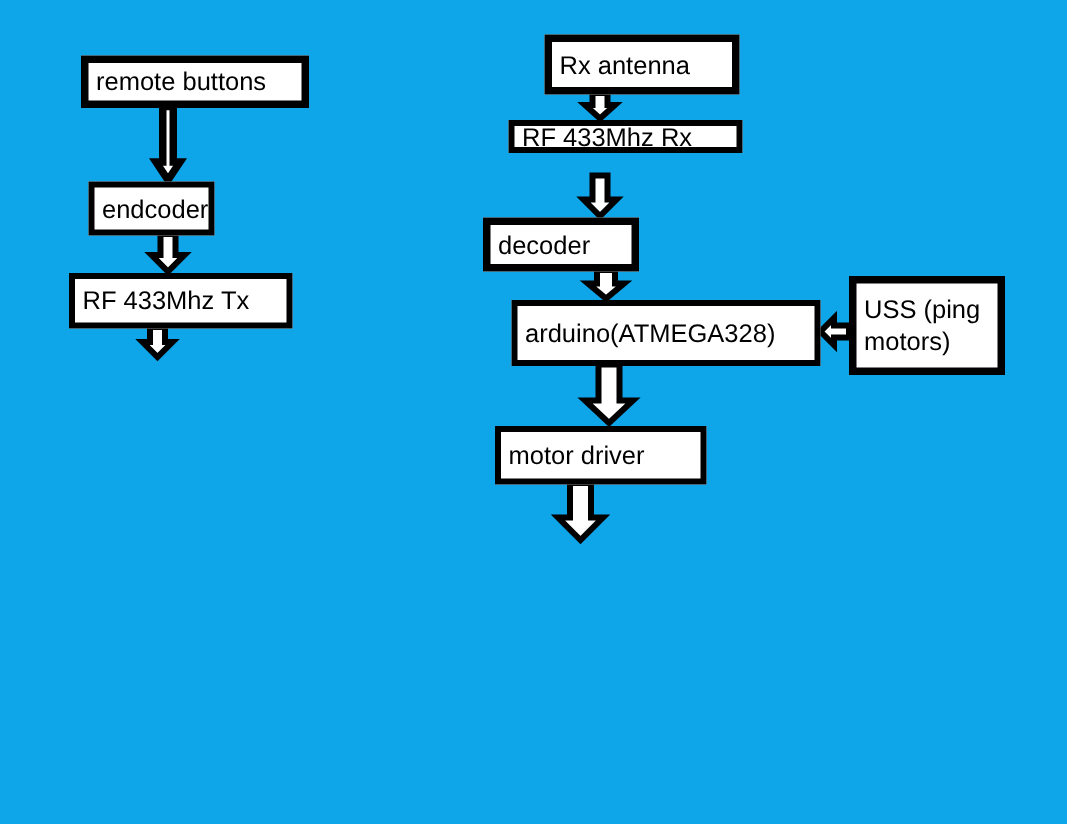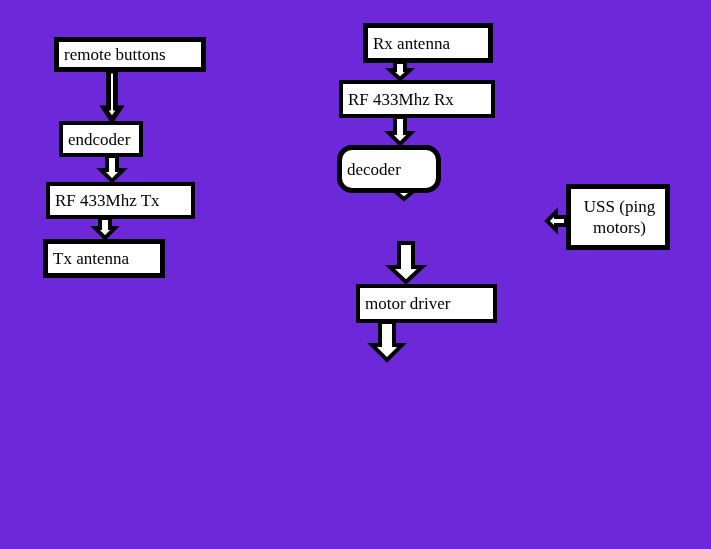--- a/index.html
+++ b/index.html
@@ -1,23 +1,22 @@
 <!DOCTYPE html>
 <html><head>
 <meta charset="utf-8">
 <style>
   html, body { margin: 0; padding: 0; }
   #canvas {
     position: relative;
     width: 711px;
     height: 549px;
-    background: #6d28d9;
+    background: #0ea5e9;
     overflow: hidden;
-    font-family: Liberation Serif, serif;
-    text-align: center;
+    font-family: Liberation Sans, sans-serif;
   }
   .node {
     position: absolute;
     box-sizing: border-box;
     background: #ffffff;
     border: 4px solid #000000;
     color: #000000;
     display: flex;
     align-items: center;
     padding-left: 5px;
@@ -28,25 +27,25 @@
   }
   .node .lbl { display: inline-block; }
   .wrap { white-space: normal; }
 
   .n-remote   { left: 54px;  top: 37px;  width: 152px; height: 35px; border-width: 5px; }
   .n-endcoder { left: 59px;  top: 121px; width: 84px; height: 36px; }
   .n-rftx     { left: 46px;  top: 182px; width: 149px; height: 37px; }
   .n-txant    { left: 43px;  top: 239px; width: 122px; height: 39px; border-width: 5px; }
 
   .n-rxant    { left: 344px; top: 23px;  width: 130px; height: 40px; border-width: 5px; margin-left: 19px; }
-  .n-rfrx     { left: 339px; top: 80px;  width: 156px; height: 38px; }
-  .n-decoder  { left: 337px; top: 145px; width: 104px; height: 48px; border-width: 5px; border-radius: 15px; }
+  .n-rfrx     { left: 339px; top: 80px;  width: 156px; height: 22px; }
+  .n-decoder  { left: 322px; top: 145px; width: 104px; height: 36px; border-width: 5px; }
   .n-arduino  { left: 341px; top: 200px; width: 206px; height: 44px; }
   .n-uss      { left: 566px; top: 184px; width: 104px; height: 66px; border-width: 5px; }
-  .n-motdrv   { left: 330px; top: 284px; width: 141px; height: 39px; margin-left: 26px; }
+  .n-motdrv   { left: 330px; top: 284px; width: 141px; height: 39px; }
   .n-motors   { left: 328px; top: 357px; width: 87px;  height: 31px; border-width: 5px; }
 
   #arrows {
     position: absolute;
     left: 0; top: 0;
     width: 711px; height: 549px;
     pointer-events: none;
   }
   #arrows polygon {
     fill: #ffffff;
@@ -78,36 +77,36 @@
   </div>
 
   <div class="node n-endcoder">
     <span class="lbl">endcoder</span>
   </div>
 
   <div class="node n-rftx">
     <span class="lbl">RF 433Mhz Tx</span>
   </div>
 
-  <div class="node n-txant">
-    <span class="lbl">Tx antenna</span>
-  </div>
 
   <div class="node n-rxant">
     <span class="lbl">Rx antenna</span>
   </div>
 
   <div class="node n-rfrx">
     <span class="lbl">RF 433Mhz Rx</span>
   </div>
 
   <div class="node n-decoder">
     <span class="lbl">decoder</span>
   </div>
 
+  <div class="node n-arduino">
+    <span class="lbl">arduino(ATMEGA328)</span>
+  </div>
 
   <div class="node n-uss wrap">
     <span class="lbl wrap">USS (ping motors)</span>
   </div>
 
   <div class="node n-motdrv">
     <span class="lbl">motor driver</span>
   </div>
 
 

